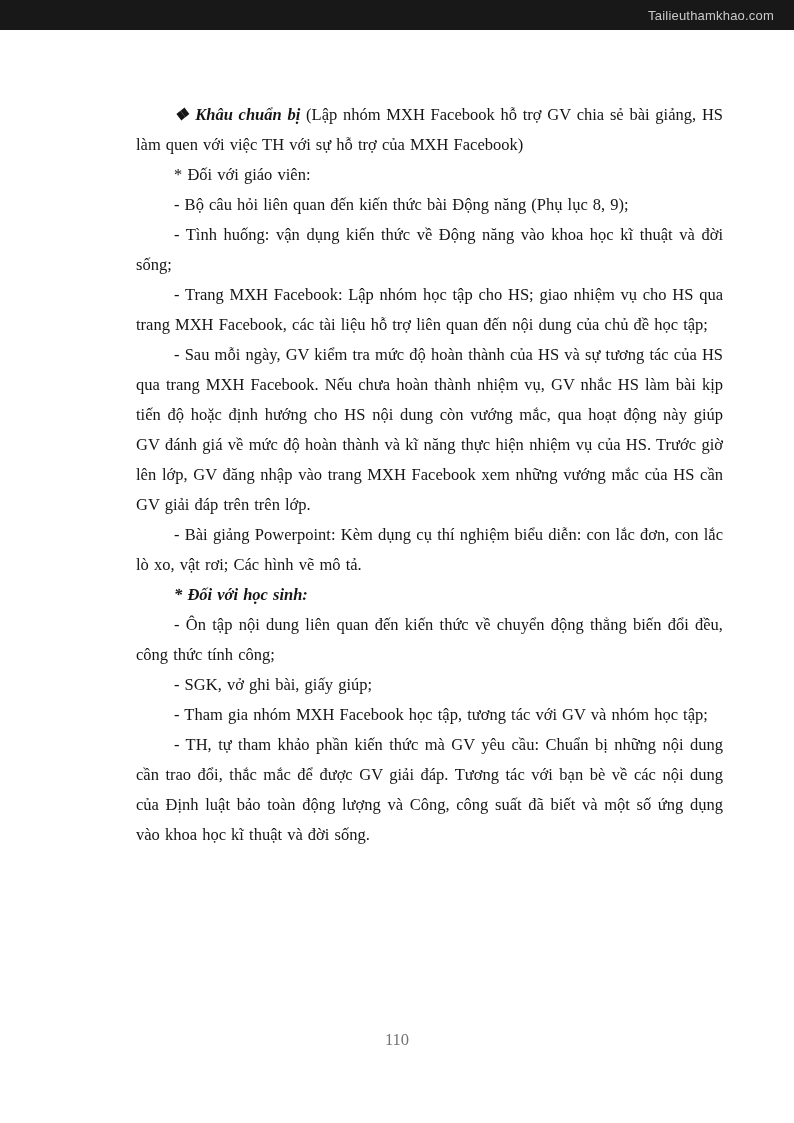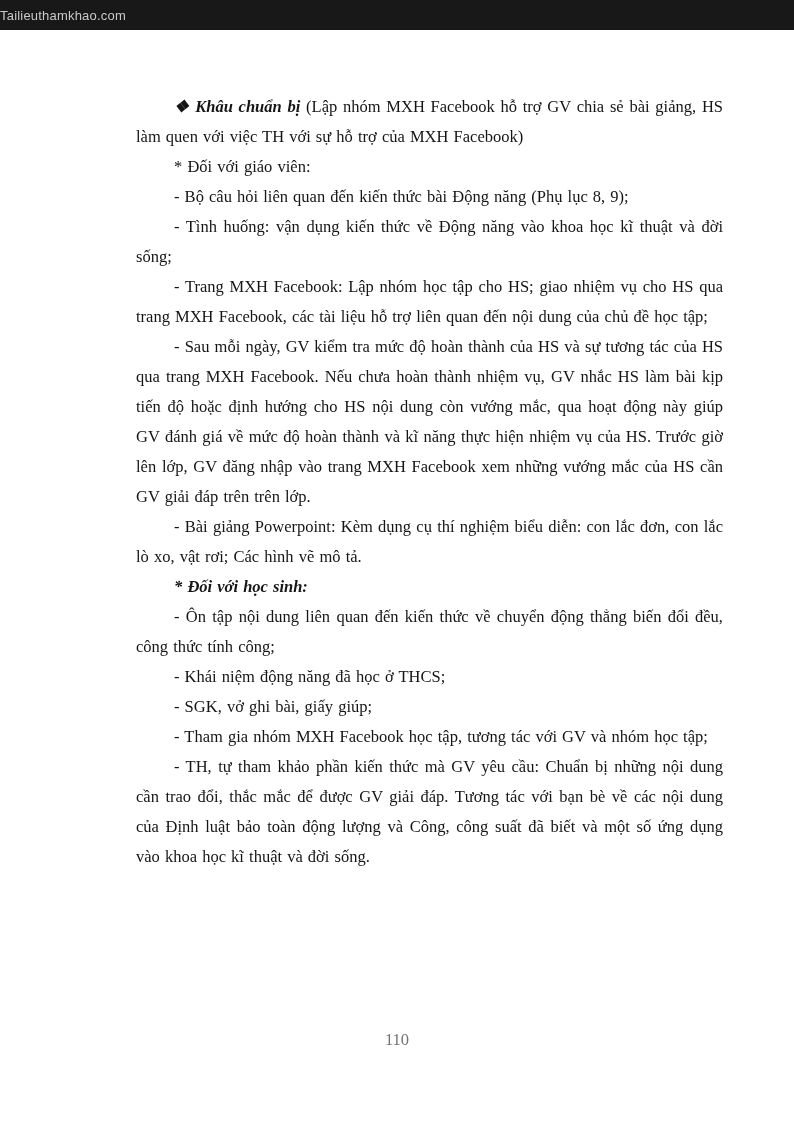--- a/index.html
+++ b/index.html
@@ -18,32 +18,32 @@
   .topbar {
     position: absolute;
     top: 0;
     left: 0;
     width: 794px;
     height: 30px;
     background: #181818;
     box-sizing: border-box;
     display: flex;
     align-items: center;
-    justify-content: flex-start;
-    padding-right: 0;
+    justify-content: flex-end;
+    padding-right: 20px;
   }
   .topbar-text {
     font-family: "Liberation Sans", sans-serif;
     font-size: 13px;
     color: #c9c9c9;
     letter-spacing: 0.2px;
   }
   .content {
     position: absolute;
-    top: 92px;
+    top: 100px;
     left: 136px;
     width: 587px;
   }
   .para {
     margin: 0;
     font-size: 16.5px;
     line-height: 30px;
     text-align: justify;
     text-indent: 38px;
     word-spacing: 1px;
@@ -88,21 +88,20 @@
     <p class="para">- Trang MXH Facebook: Lập nhóm học tập cho HS; giao nhiệm vụ cho HS qua trang MXH Facebook, các tài liệu hỗ trợ liên quan đến nội dung của chủ đề học tập;</p>
 
     <p class="para">- Sau mỗi ngày, GV kiểm tra mức độ hoàn thành của HS và sự tương tác của HS qua trang MXH Facebook. Nếu chưa hoàn thành nhiệm vụ, GV nhắc HS làm bài kịp tiến độ hoặc định hướng cho HS nội dung còn vướng mắc, qua hoạt động này giúp GV đánh giá về mức độ hoàn thành và kĩ năng thực hiện nhiệm vụ của HS. Trước giờ lên lớp, GV đăng nhập vào trang MXH Facebook xem những vướng mắc của HS cần GV giải đáp trên trên lớp.</p>
 
     <p class="para">- Bài giảng Powerpoint: Kèm dụng cụ thí nghiệm biểu diễn: con lắc đơn, con lắc lò xo, vật rơi; Các hình vẽ mô tả.</p>
 
     <p class="para bold-italic">* Đối với học sinh:</p>
 
     <p class="para">- Ôn tập nội dung liên quan đến kiến thức về chuyển động thẳng biến đổi đều, công thức tính công;</p>
 
-    <p class="para">- Khái niệm động năng đã học ở THCS;</p>
 
     <p class="para">- SGK, vở ghi bài, giấy giúp;</p>
 
     <p class="para">- Tham gia nhóm MXH Facebook học tập, tương tác với GV và nhóm học tập;</p>
 
     <p class="para">- TH, tự tham khảo phần kiến thức mà GV yêu cầu: Chuẩn bị những nội dung cần trao đổi, thắc mắc để được GV giải đáp. Tương tác với bạn bè về các nội dung của Định luật bảo toàn động lượng và Công, công suất đã biết và một số ứng dụng vào khoa học kĩ thuật và đời sống.</p>
 
   </main>
 
   <footer class="footer">

